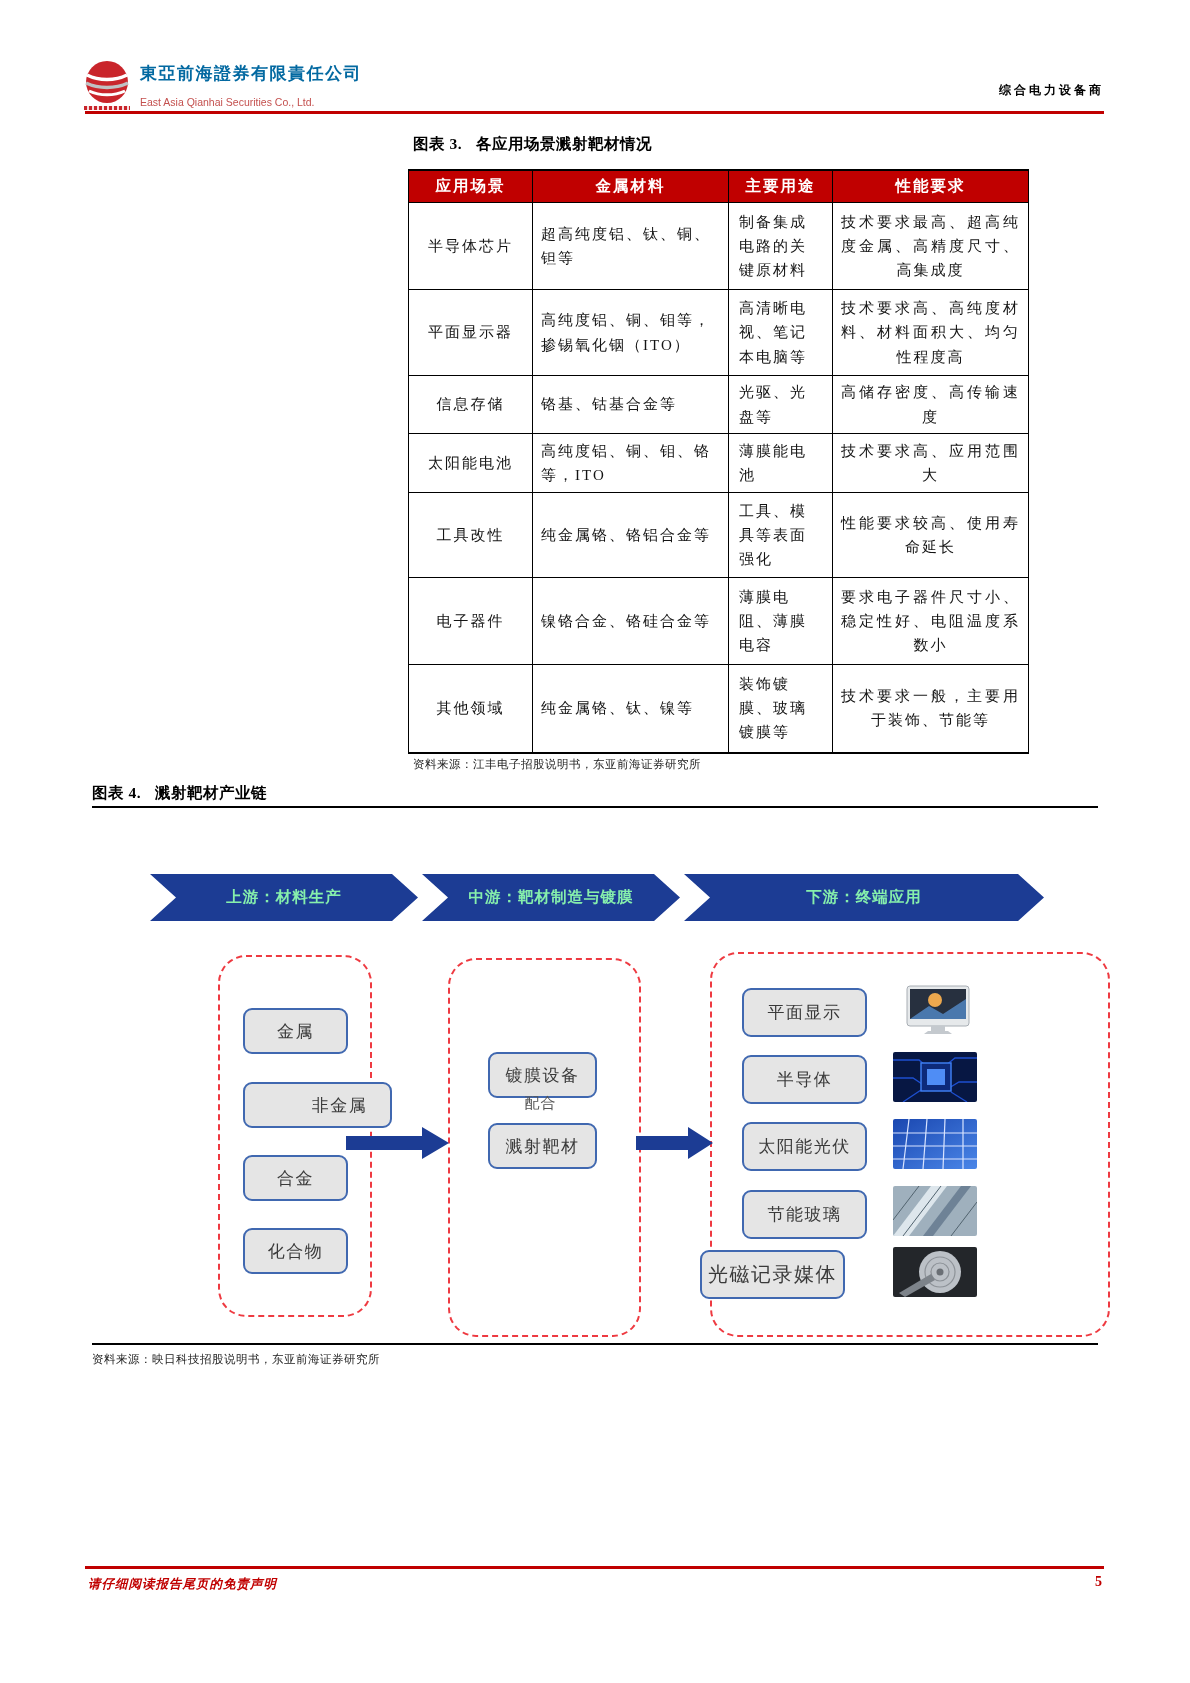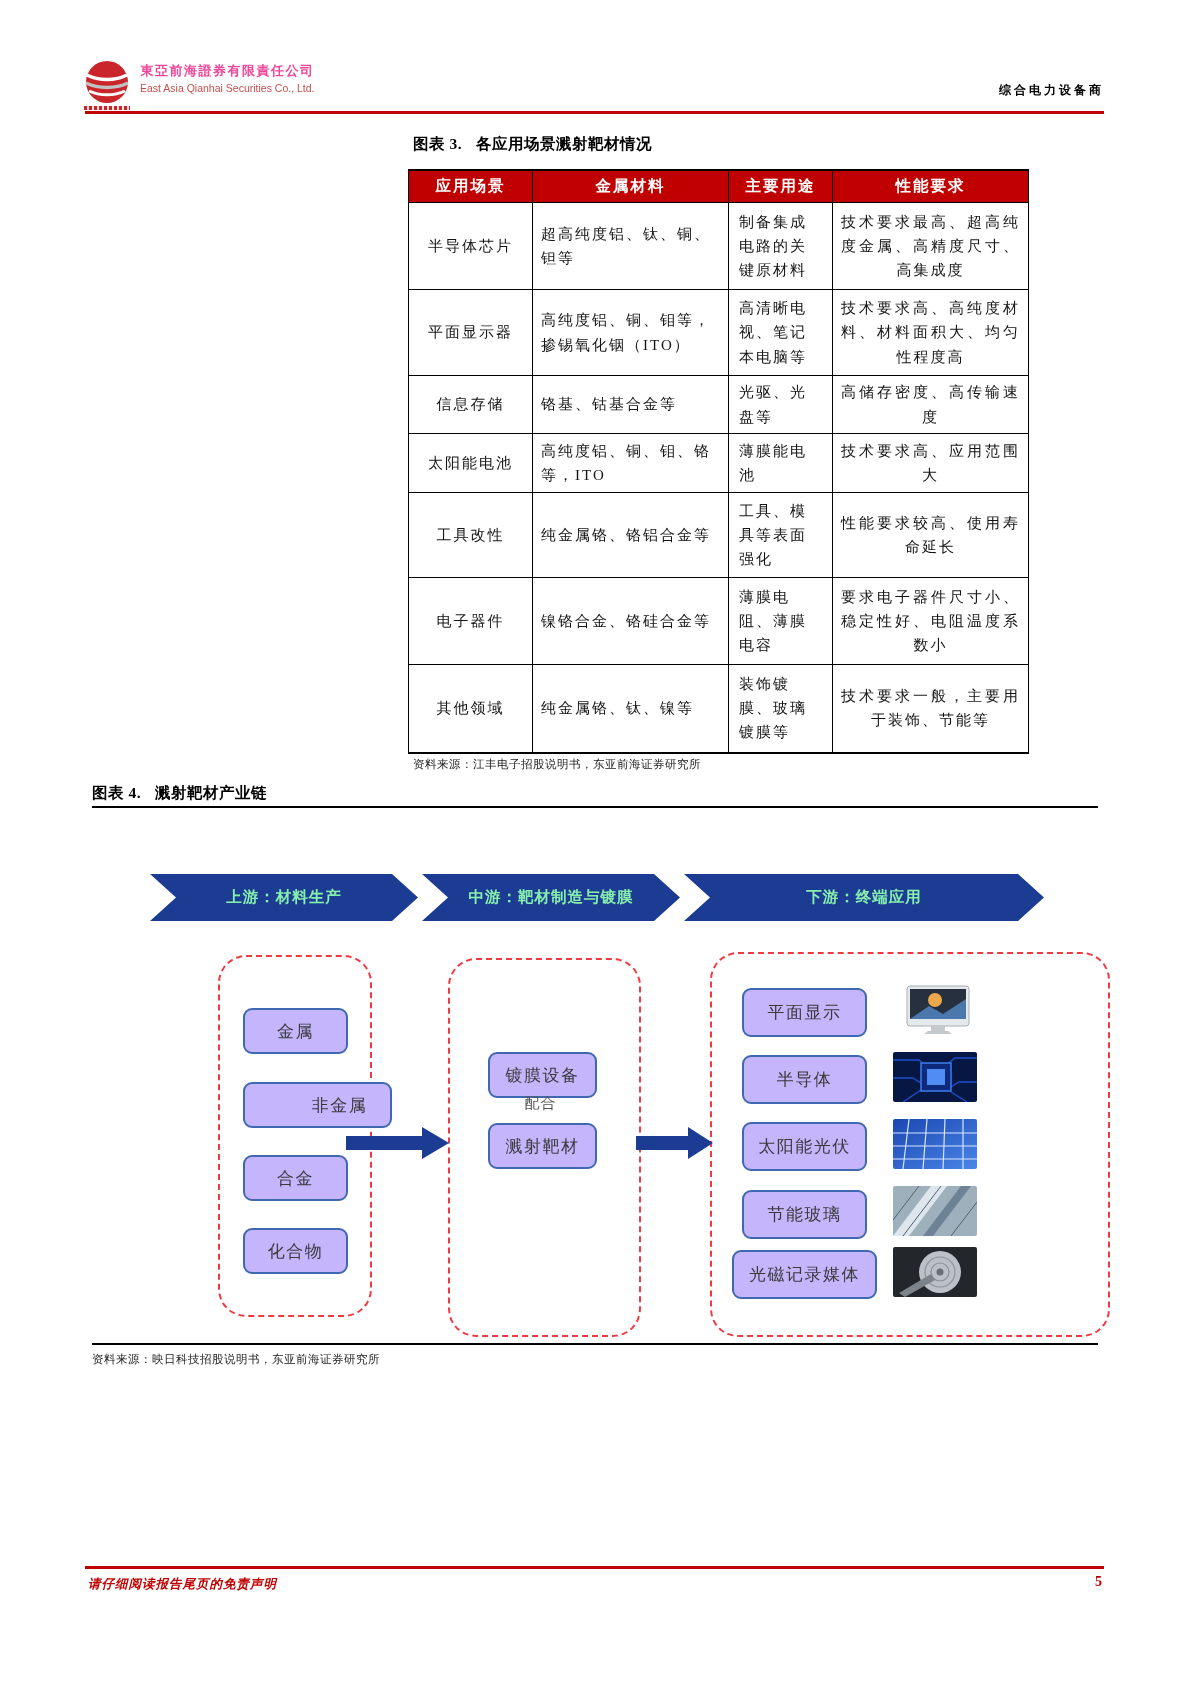--- a/index.html
+++ b/index.html
@@ -5,22 +5,22 @@
   html,body{margin:0;padding:0;background:#888;}
   .page{
     position:relative;width:1190px;height:1683px;margin:0 auto;background:#fff;
     font-family:"Liberation Serif","DejaVu Serif",serif;color:#111;overflow:hidden;
   }
   
   .logo-svg{position:absolute;left:85px;top:60px;}
   .logo-caption{position:absolute;left:84px;top:106px;width:46px;height:4px;
     background:repeating-linear-gradient(90deg,#C9252B 0 3px,rgba(201,37,43,.15) 3px 5px);}
   .company{position:absolute;left:140px;top:63px;line-height:1.25;}
-  .company .cn{font-family:"Liberation Sans","DejaVu Sans",sans-serif;font-weight:bold;font-size:13px;color:#ec4899;letter-spacing:1.5px;text-align:right;}
-  .company .en{font-family:"Liberation Sans","DejaVu Sans",sans-serif;font-size:10.5px;color:#C4504E;margin-top:3px;}
+  .company .cn{font-family:"Liberation Sans","DejaVu Sans",sans-serif;font-weight:bold;font-size:17px;color:#0369a1;letter-spacing:1.5px;}
+  .company .en{font-family:"Liberation Sans","DejaVu Sans",sans-serif;font-size:10.5px;color:#C4504E;margin-top:12px;}
   .category{position:absolute;right:86px;top:82px;font-size:12px;color:#000000;font-weight:bold;letter-spacing:3px;}
   .header-rule{position:absolute;left:85px;top:111px;width:1019px;height:3px;background:#C00000;}
   
   .fig-title{position:absolute;font-size:15.5px;font-weight:bold;color:#000;letter-spacing:.5px;}
   .fig-title .lbl{margin-right:14px;}
   .f3-title{left:413px;top:134px;}
   .f4-title{left:92px;top:783px;}
   .f4-top-rule{position:absolute;left:92px;top:806px;width:1006px;height:2px;background:#000;}
   .f4-bottom-rule{position:absolute;left:92px;top:1343px;width:1006px;height:2px;background:#000;}
   .source{position:absolute;font-size:11.5px;color:#222;letter-spacing:.5px;}
@@ -42,21 +42,21 @@
     font-family:"Liberation Sans","DejaVu Sans",sans-serif;font-weight:bold;font-size:15.5px;letter-spacing:1px;
     display:flex;align-items:center;justify-content:center;
     clip-path:polygon(0 0,calc(100% - 26px) 0,100% 50%,calc(100% - 26px) 100%,0 100%,26px 50%);}
   .banner.b1{left:150px;width:268px;}
   .banner.b2{left:422px;width:258px;}
   .banner.b3{left:684px;width:360px;}
   .dashed-box{position:absolute;border:2px dashed #EE3A41;border-radius:28px;background:transparent;}
   .dash-up{left:218px;top:955px;width:150px;height:358px;}
   .dash-mid{left:448px;top:958px;width:189px;height:375px;}
   .dash-down{left:710px;top:952px;width:396px;height:381px;}
-  .node{position:absolute;border:2px solid #4068B0;border-radius:9px;background:#c4b5fd;
+  .node{position:absolute;border:2px solid #4068B0;border-radius:9px;background:#e5e5e5;
     display:flex;align-items:center;justify-content:center;font-size:17px;color:#3a3a3a;letter-spacing:1.5px;}
   .connector-label{position:absolute;left:488px;top:1094px;width:105px;text-align:center;
     font-size:15px;color:#555;letter-spacing:1px;}
   .flow-arrow{position:absolute;top:1126px;}
   .photo{position:absolute;left:893px;width:84px;height:50px;overflow:hidden;border-radius:2px;}
   
   .footer-rule{position:absolute;left:85px;top:1566px;width:1019px;height:3px;background:#C00000;}
   .disclaimer{position:absolute;left:88px;top:1576px;font-size:12.5px;font-weight:bold;font-style:italic;color:#C00000;letter-spacing:1px;}
   .page-number{position:absolute;right:88px;top:1574px;font-size:14px;font-weight:bold;color:#C00000;}
 </style>
@@ -170,21 +170,21 @@
     <polygon points="0,10 76,10 76,1 103,17 76,33 76,24 0,24" fill="#1C3C94"></polygon>
   </svg>
   <svg class="flow-arrow" style="left:636px;" width="78" height="34" viewBox="0 0 78 34">
     <polygon points="0,10 52,10 52,1 77,17 52,33 52,24 0,24" fill="#1C3C94"></polygon>
   </svg>
 
   <div class="node" style="left:742px;top:988px;width:121px;height:45px;">平面显示</div>
   <div class="node" style="left:742px;top:1055px;width:121px;height:45px;">半导体</div>
   <div class="node" style="left:742px;top:1122px;width:121px;height:45px;">太阳能光伏</div>
   <div class="node" style="left:742px;top:1190px;width:121px;height:45px;">节能玻璃</div>
-  <div class="node" style="left:732px;top:1250px;width:141px;height:45px;font-size:17px;">光磁记录媒体</div>
+  <div class="node" style="left:700px;top:1250px;width:141px;height:45px;font-size:20px;">光磁记录媒体</div>
 
   <div class="photo" style="top:985px;">
     <svg width="84" height="50" viewBox="0 0 84 50">
       <rect width="84" height="50" fill="#ffffff"></rect>
       <rect x="14" y="1" width="62" height="40" rx="3" fill="#e6e9eb" stroke="#a8aeb4"></rect>
       <rect x="17" y="4" width="56" height="30" fill="#27303f"></rect>
       <path d="M17 34 L36 21 L50 29 L73 14 L73 34 Z" fill="#4a78ad"></path>
       <circle cx="42" cy="15" r="7" fill="#eda84e"></circle>
       <rect x="38" y="41" width="14" height="5" fill="#c4c9ce"></rect>
       <path d="M31 49 H59 L55 46 H35 Z" fill="#c4c9ce"></path>

